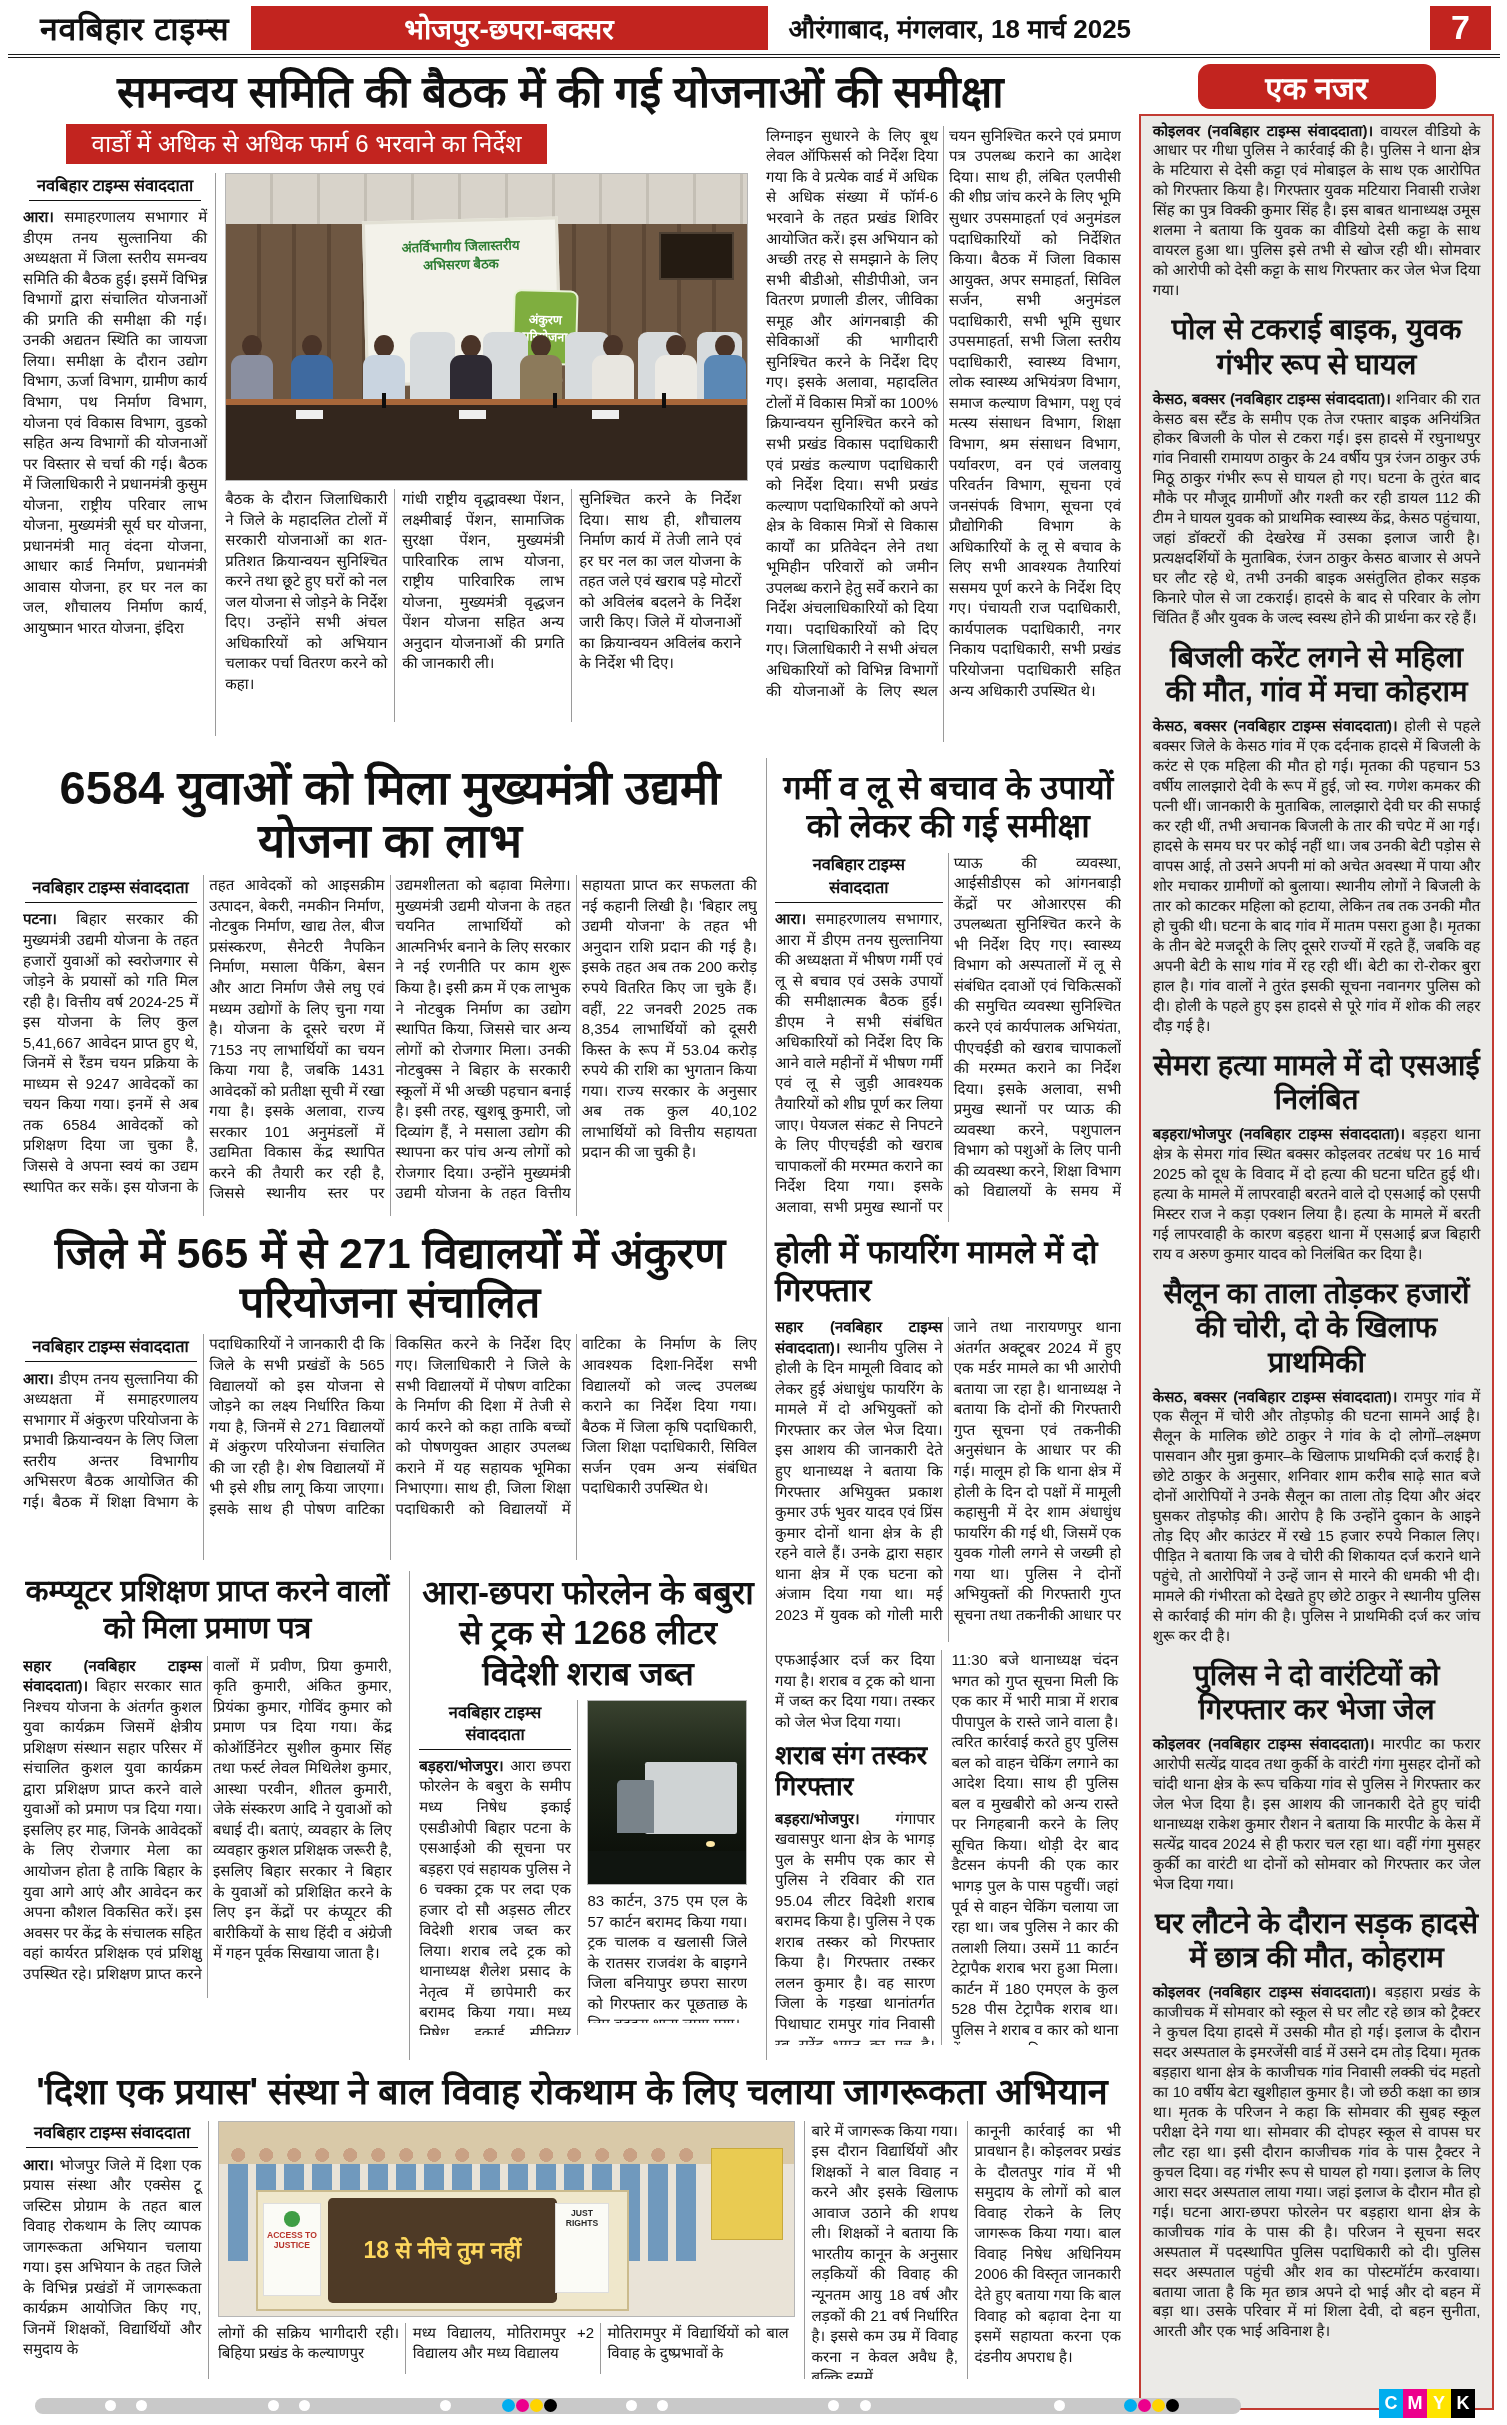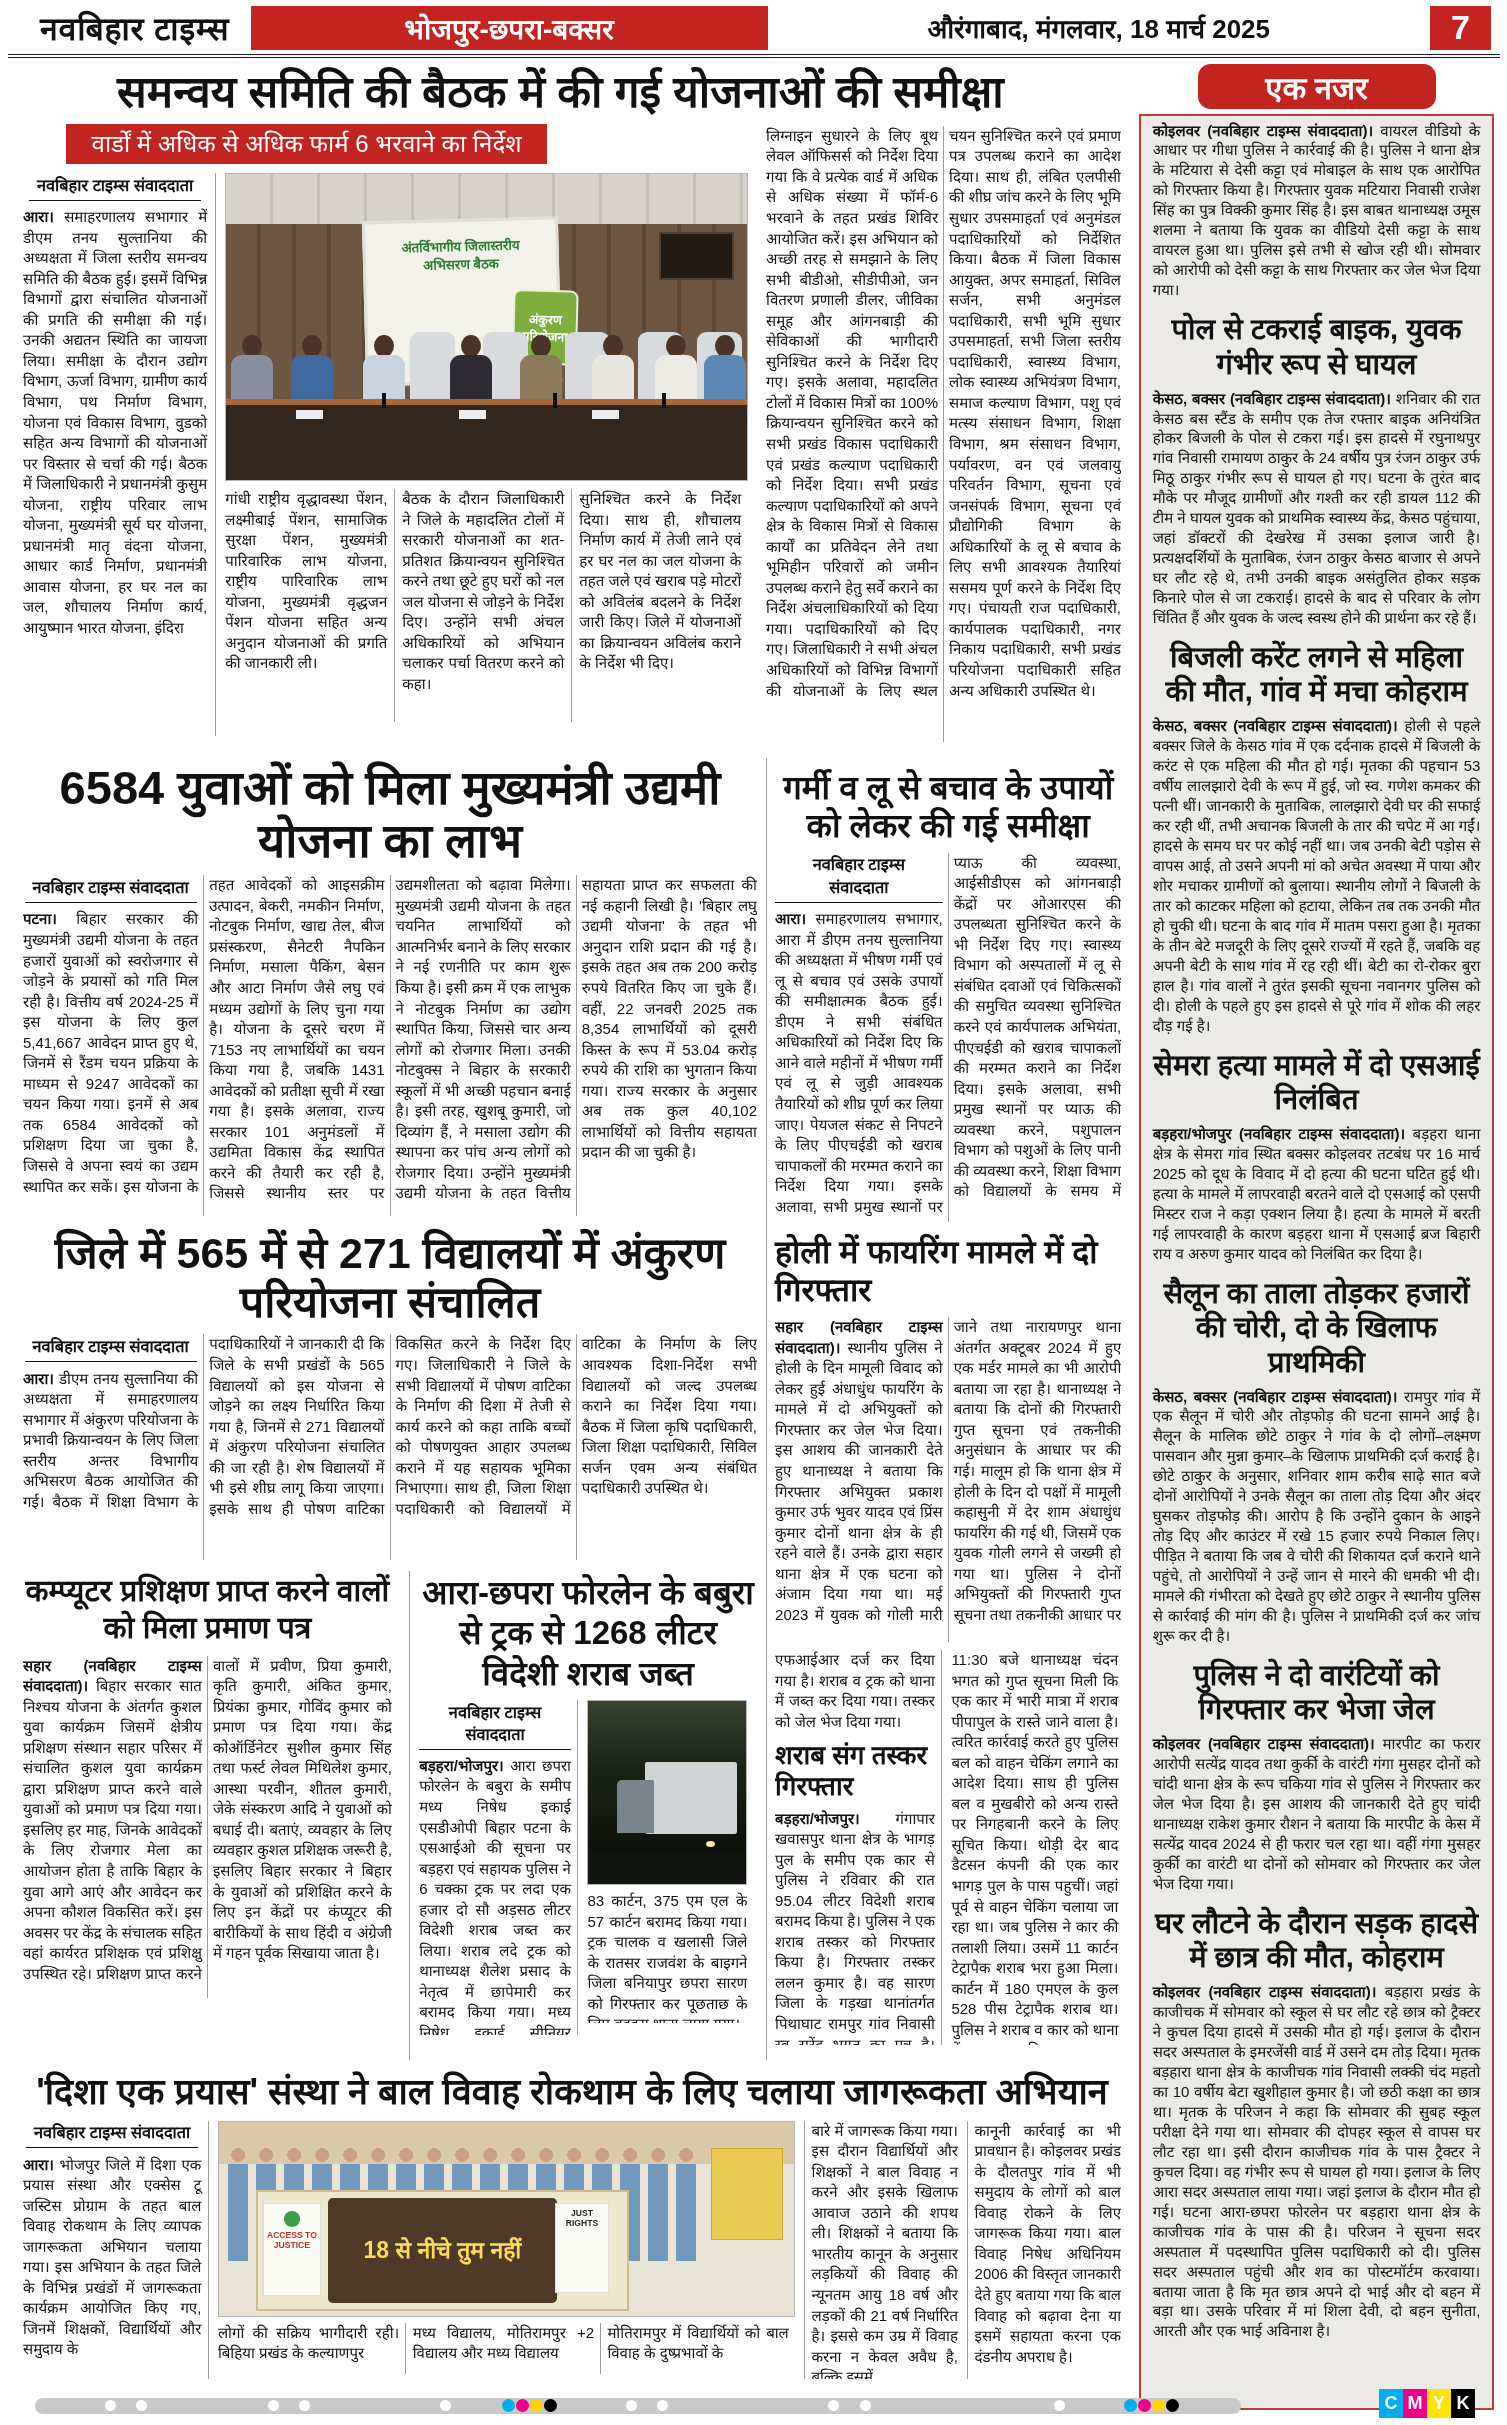--- a/index.html
+++ b/index.html
@@ -4,21 +4,21 @@
 <style>
   :root{ --red:#c2241f; --ink:#111; --rule:#9a9a9a; }
   *{box-sizing:border-box;margin:0;padding:0}
   body{background:#888;font-family:"Liberation Sans","DejaVu Sans",sans-serif;color:var(--ink);}
   .page{width:1508px;height:2426px;background:#fff;position:relative;overflow:hidden;margin:0 auto;}
 
   
   .header{display:flex;align-items:center;height:51px;padding:4.7px 17px 0 40px;gap:21px}
   .masthead{font-size:32px;font-weight:bold;letter-spacing:0.8px;white-space:nowrap}
   .region{background:var(--red);color:#fff;font-weight:bold;font-size:28px;height:44px;width:517px;display:flex;align-items:center;justify-content:center;white-space:nowrap}
-  .datebar{flex:1;text-align:center;font-weight:bold;font-size:26px;white-space:nowrap}
+  .datebar{flex:1;text-align:left;font-weight:bold;font-size:26px;white-space:nowrap}
   .pagenum{background:var(--red);color:#fff;font-weight:bold;font-size:34px;width:61px;height:44px;display:flex;align-items:center;justify-content:center}
   .hrule{margin:3.1px 7.8px 0;border-top:1.6px solid #1a1a1a;border-bottom:0.8px solid #1a1a1a;height:3.9px}
 
   
   .main{display:flex;gap:18px;padding:3.1px 14px 0 23px}
   .leftcol{width:1098px}
   .rail{width:363px}
 
   .bt{font-size:15px;line-height:1.37;text-align:justify}
   .byline{font-weight:bold;font-size:16.3px;border-bottom:1.6px solid #111;padding:0.8px 7.8px 3.9px;margin:0 auto 6.2px;display:block;text-align:center;width:max-content;max-width:100%}
@@ -202,22 +202,22 @@
                     </div>
                   <div class="table"></div>
                   <div class="paper" style="left:70px"></div>
                   <div class="paper" style="left:233px"></div>
                   <div class="paper" style="left:366px"></div>
                   <div class="mic" style="left:156px"></div>
                   <div class="mic" style="left:327px"></div>
                   <div class="mic" style="left:436px"></div>
                 </div>
                 <div class="minicols bt">
+                  <p>बैठक के दौरान जिलाधिकारी ने जिले के महादलित टोलों में सरकारी योजनाओं का शत-प्रतिशत क्रियान्वयन सुनिश्चित करने तथा छूटे हुए घरों को नल जल योजना से जोड़ने के निर्देश दिए। उन्होंने सभी अंचल अधिकारियों को अभियान चलाकर पर्चा वितरण करने को कहा।</p>
                   <p>गांधी राष्ट्रीय वृद्धावस्था पेंशन, लक्ष्मीबाई पेंशन, सामाजिक सुरक्षा पेंशन, मुख्यमंत्री पारिवारिक लाभ योजना, राष्ट्रीय पारिवारिक लाभ योजना, मुख्यमंत्री वृद्धजन पेंशन योजना सहित अन्य अनुदान योजनाओं की प्रगति की जानकारी ली।</p>
-                  <p>बैठक के दौरान जिलाधिकारी ने जिले के महादलित टोलों में सरकारी योजनाओं का शत-प्रतिशत क्रियान्वयन सुनिश्चित करने तथा छूटे हुए घरों को नल जल योजना से जोड़ने के निर्देश दिए। उन्होंने सभी अंचल अधिकारियों को अभियान चलाकर पर्चा वितरण करने को कहा।</p>
                   <p>सुनिश्चित करने के निर्देश दिया। साथ ही, शौचालय निर्माण कार्य में तेजी लाने एवं हर घर नल का जल योजना के तहत जले एवं खराब पड़े मोटरों को अविलंब बदलने के निर्देश जारी किए। जिले में योजनाओं का क्रियान्वयन अविलंब कराने के निर्देश भी दिए।</p>
                 </div>
               </div>
             </div>
           </div>
           <div class="lead-right bt">लिग्नाइन सुधारने के लिए बूथ लेवल ऑफिसर्स को निर्देश दिया गया कि वे प्रत्येक वार्ड में अधिक से अधिक संख्या में फॉर्म-6 भरवाने के तहत प्रखंड शिविर आयोजित करें। इस अभियान को अच्छी तरह से समझाने के लिए सभी बीडीओ, सीडीपीओ, जन वितरण प्रणाली डीलर, जीविका समूह और आंगनबाड़ी की सेविकाओं की भागीदारी सुनिश्चित करने के निर्देश दिए गए। इसके अलावा, महादलित टोलों में विकास मित्रों का 100% क्रियान्वयन सुनिश्चित करने को सभी प्रखंड विकास पदाधिकारी एवं प्रखंड कल्याण पदाधिकारी को निर्देश दिया। सभी प्रखंड कल्याण पदाधिकारियों को अपने क्षेत्र के विकास मित्रों से विकास कार्यों का प्रतिवेदन लेने तथा भूमिहीन परिवारों को जमीन उपलब्ध कराने हेतु सर्वे कराने का निर्देश अंचलाधिकारियों को दिया गया। पदाधिकारियों को दिए गए। जिलाधिकारी ने सभी अंचल अधिकारियों को विभिन्न विभागों की योजनाओं के लिए स्थल चयन सुनिश्चित करने एवं प्रमाण पत्र उपलब्ध कराने का आदेश दिया। साथ ही, लंबित एलपीसी की शीघ्र जांच करने के लिए भूमि सुधार उपसमाहर्ता एवं अनुमंडल पदाधिकारियों को निर्देशित किया। बैठक में जिला विकास आयुक्त, अपर समाहर्ता, सिविल सर्जन, सभी अनुमंडल पदाधिकारी, सभी भूमि सुधार उपसमाहर्ता, सभी जिला स्तरीय पदाधिकारी, स्वास्थ्य विभाग, लोक स्वास्थ्य अभियंत्रण विभाग, समाज कल्याण विभाग, पशु एवं मत्स्य संसाधन विभाग, शिक्षा विभाग, श्रम संसाधन विभाग, पर्यावरण, वन एवं जलवायु परिवर्तन विभाग, सूचना एवं जनसंपर्क विभाग, सूचना एवं प्रौद्योगिकी विभाग के अधिकारियों के लू से बचाव के लिए सभी आवश्यक तैयारियां ससमय पूर्ण करने के निर्देश दिए गए। पंचायती राज पदाधिकारी, कार्यपालक पदाधिकारी, नगर निकाय पदाधिकारी, सभी प्रखंड परियोजना पदाधिकारी सहित अन्य अधिकारी उपस्थित थे।</div>
         </div>
       </section>
 
       <div class="midrow">

